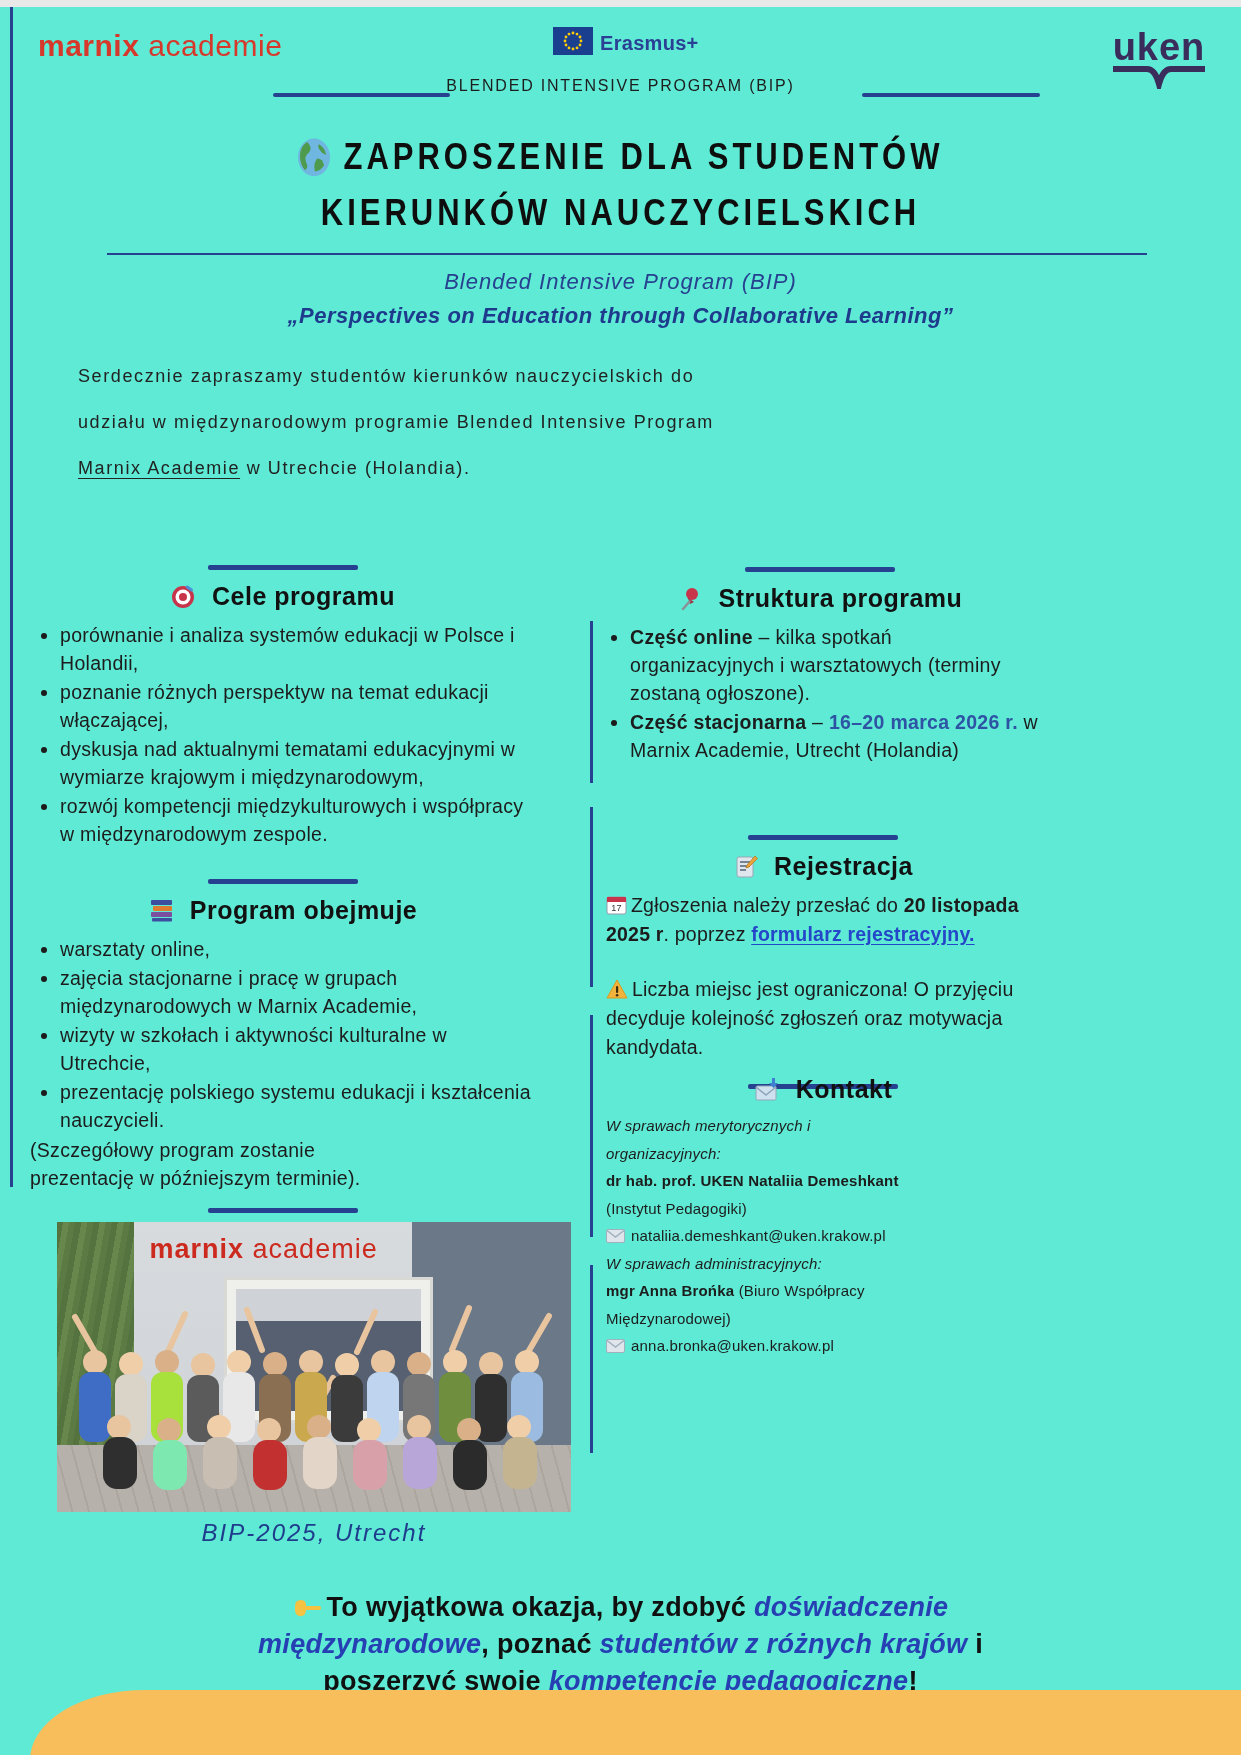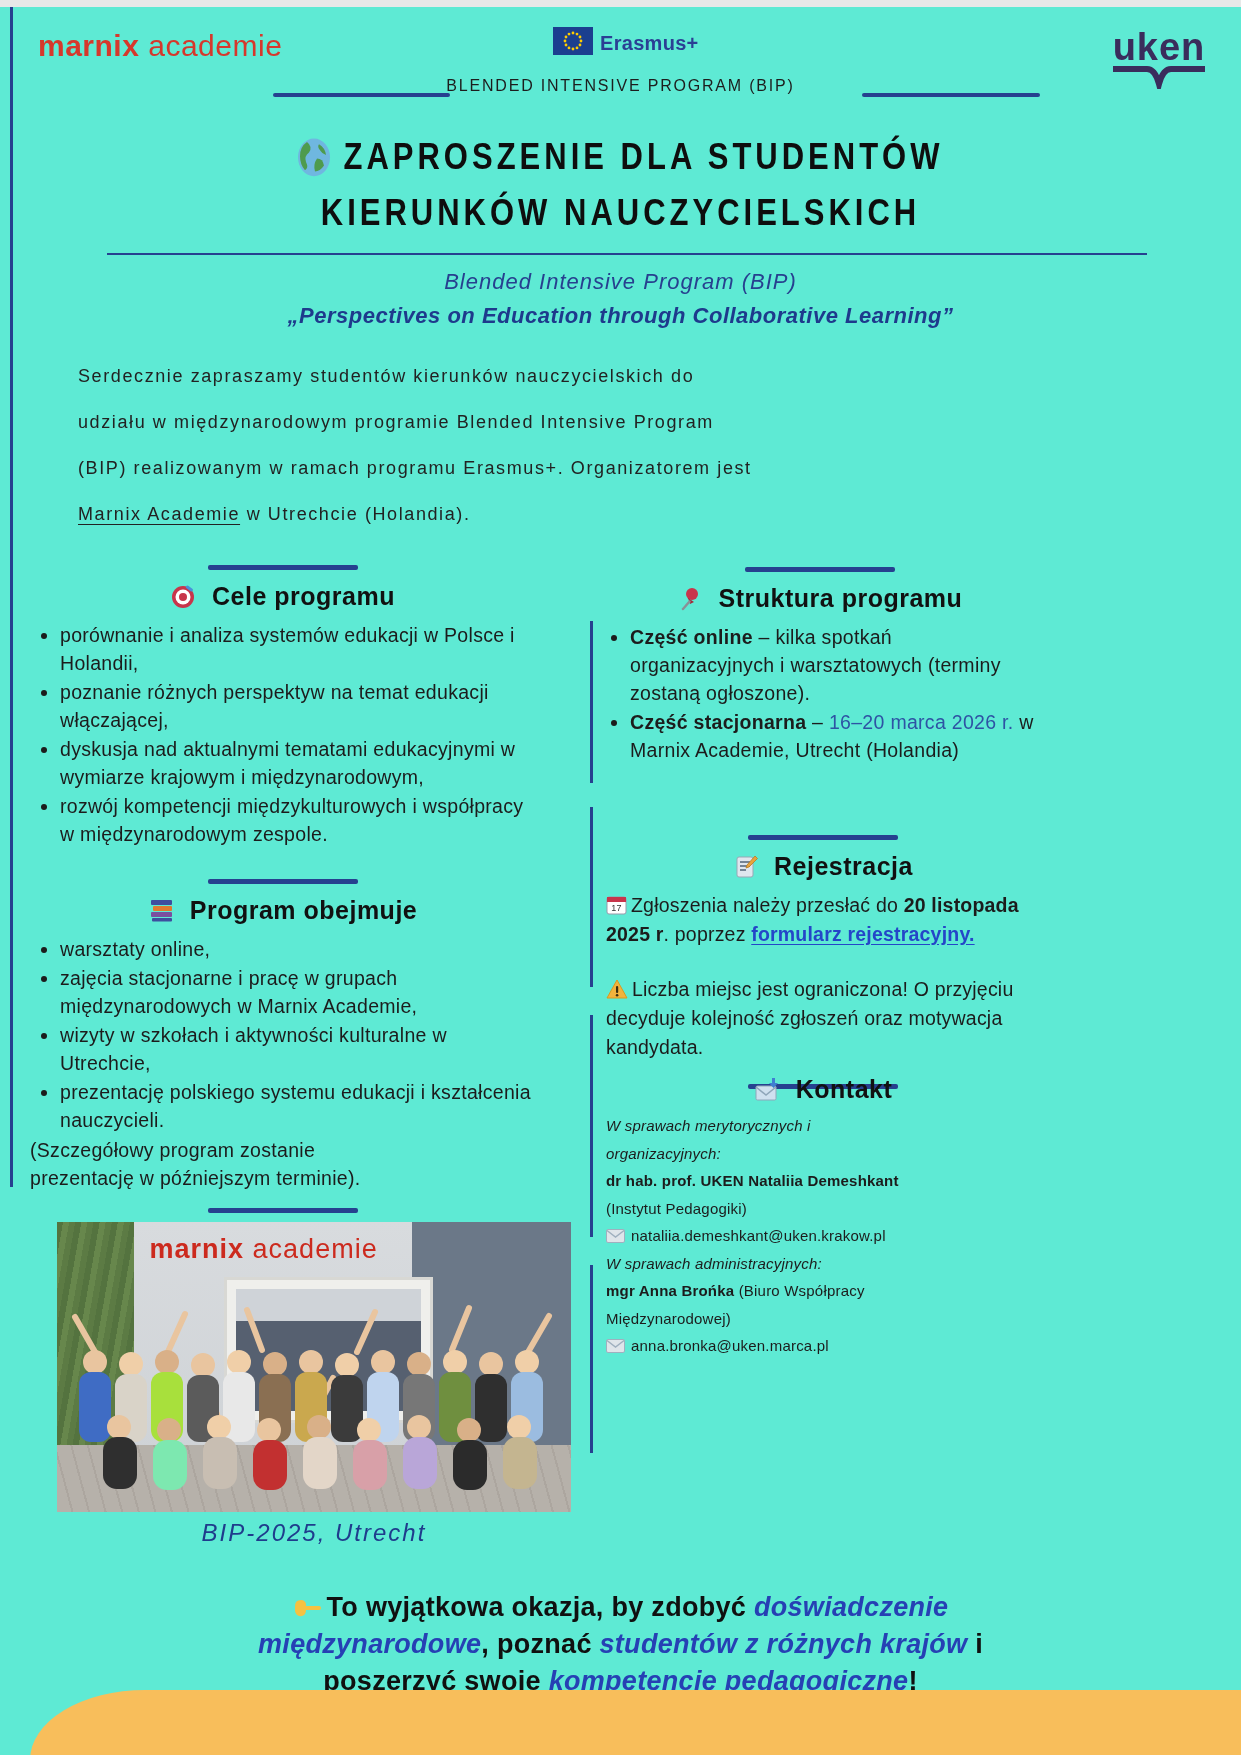--- a/index.html
+++ b/index.html
@@ -51,21 +51,21 @@
   .program{top:872px;left:30px;width:505px;}
   .struktura{top:560px;left:600px;width:440px;}
   .rejestracja{top:828px;left:600px;width:446px;}
   .kontakt{top:1056px;left:600px;width:446px;}
   ul.blist{margin:10px 0 0 0;padding:0 0 0 30px;font-size:19.5px;line-height:28px;color:#1c1c1c;letter-spacing:.3px;}
   ul.blist li{margin-bottom:1px;}
   .note{font-size:19.5px;line-height:28px;letter-spacing:.3px;margin-top:2px;}
   .rtext{font-size:19.5px;line-height:29px;letter-spacing:.2px;margin-top:10px;padding-left:6px;}
   .rtext .icon-inline{display:inline-block;vertical-align:-3px;margin-right:4px;}
   b.strong{font-weight:700;text-align:right;}
-  .date-blue{color:#2E53A4;}
+  .date-blue{color:#2E53A4;font-weight:bold;}
   .link{color:#2446C8;font-weight:700;text-decoration:underline;text-underline-offset:3px;cursor:pointer;}
   .warn-p{margin-top:26px;}
   
   .kline{font-size:15px;line-height:27.5px;letter-spacing:.2px;padding-left:6px;}
   .kline.it{font-style:italic;}
   .kline .mail-ic{display:inline-block;vertical-align:-2px;margin-right:6px;}
   
   .photo{position:absolute;left:57px;top:1215px;width:514px;height:290px;overflow:hidden;
     background:linear-gradient(#d8dbde,#cdd1d5);}
   .ph-hedge{position:absolute;left:0;top:0;width:15%;height:82%;
@@ -161,21 +161,20 @@
   </div>
 
   <div class="full-rule"></div>
 
   <div class="subtitle1">Blended Intensive Program (BIP)</div>
   <div class="subtitle2">„Perspectives on Education through Collaborative Learning”</div>
 
   <div class="intro">
     <div>Serdecznie zapraszamy studentów kierunków nauczycielskich do</div>
     <div>udziału w międzynarodowym programie Blended Intensive Program</div>
-    <div>(BIP) realizowanym w ramach programu Erasmus+. Organizatorem jest</div>
     <div><span class="u">Marnix Academie</span><span> w Utrechcie (Holandia).</span></div>
   </div>
 
   <div class="divider-seg seg1"></div>
   <div class="divider-seg seg2"></div>
   <div class="divider-seg seg3"></div>
   <div class="divider-seg seg4"></div>
 
   <div class="col-section cele">
     <div class="sec-line"></div>
@@ -304,21 +303,21 @@
       </div>
       <div class="kline it">W sprawach administracyjnych:</div>
       <div class="kline"><b class="strong">mgr Anna Brońka</b><span> (Biuro Współpracy</span></div>
       <div class="kline">Międzynarodowej)</div>
       <div class="kline">
         <span class="mail-ic">
           <svg width="19" height="14" viewBox="0 0 19 14">
             <rect x="0.5" y="0.5" width="18" height="13" rx="1.5" fill="#dfe5ea" stroke="#9fb0bf"></rect>
             <path d="M1 1.5 L9.5 8 L18 1.5" fill="none" stroke="#9fb0bf" stroke-width="1.4"></path>
           </svg>
-        </span><span>anna.bronka@uken.marca.pl</span>
+        </span><span>anna.bronka@uken.krakow.pl</span>
       </div>
     </div>
   </div>
 
   <div class="photo">
     <div class="ph-glass"></div>
     <div class="ph-hedge"></div>
     <div class="ph-portal"></div>
     <div class="ph-pave"></div>
     <div class="ph-sign">

